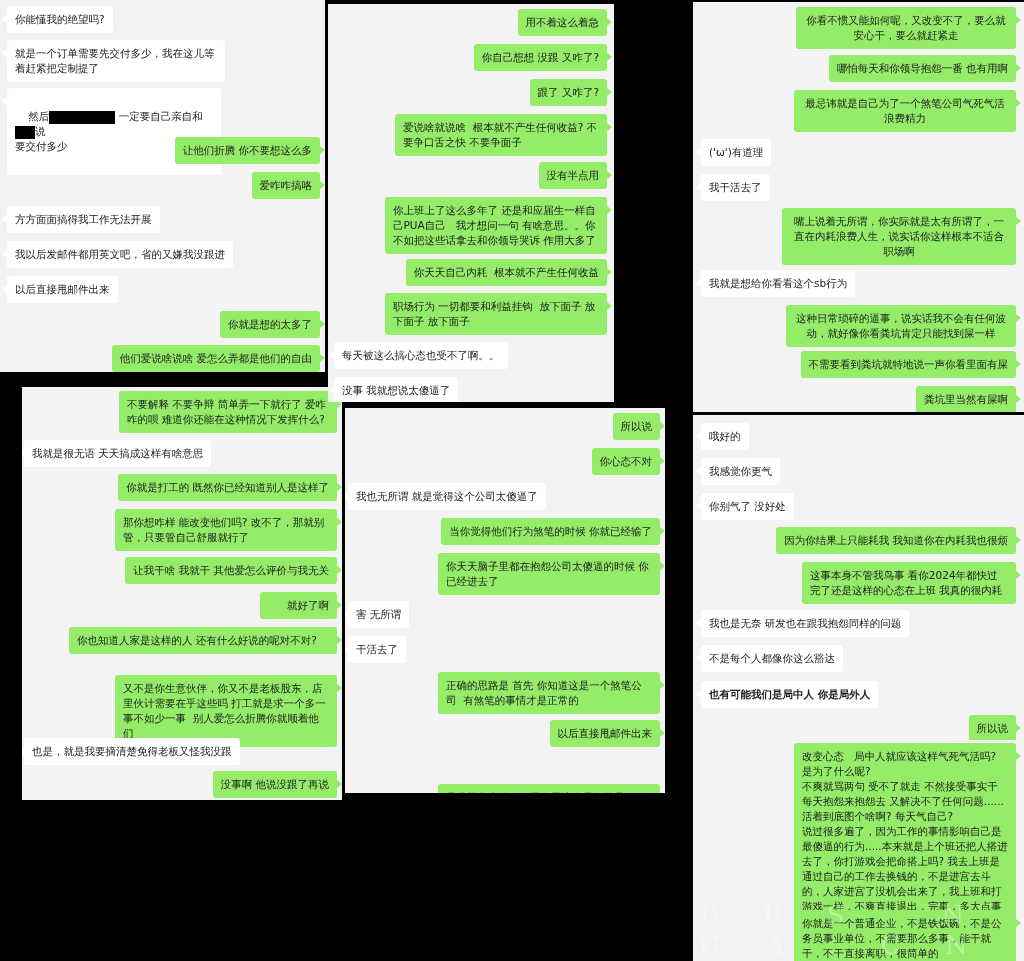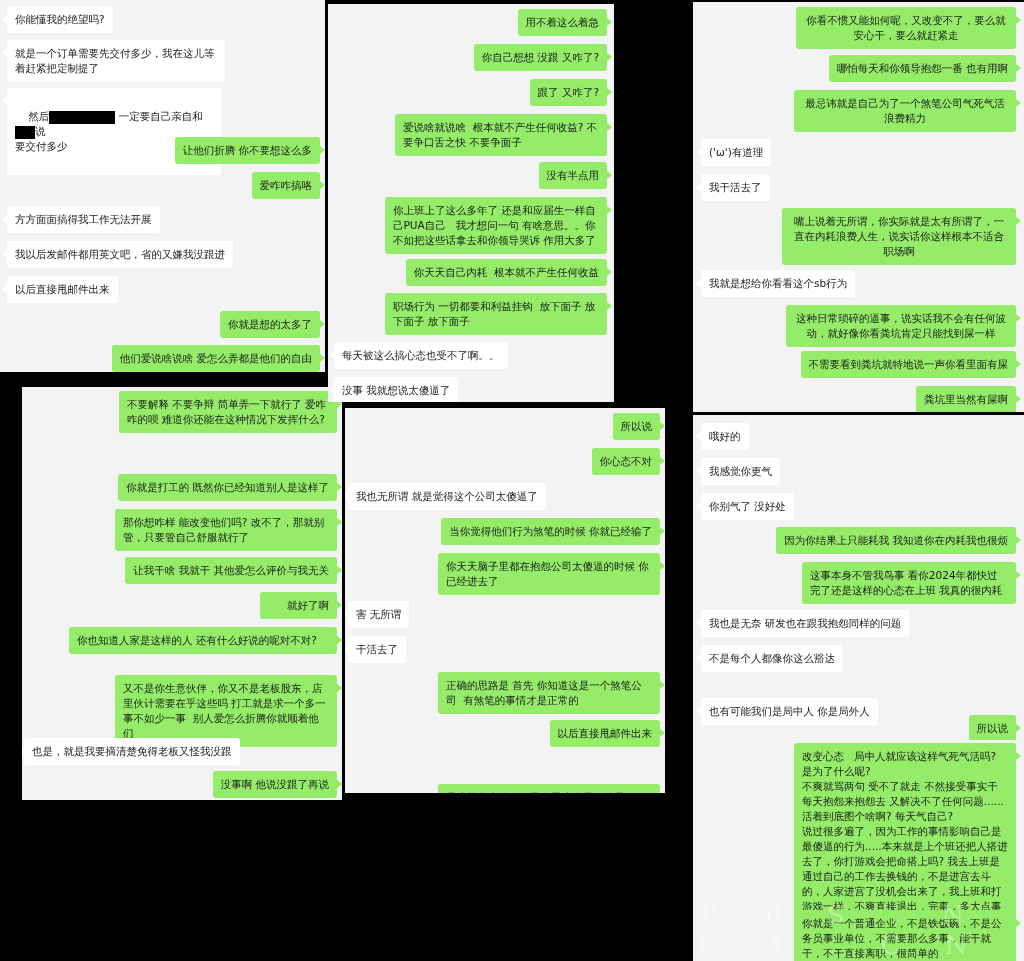--- a/index.html
+++ b/index.html
@@ -32,20 +32,21 @@
   <div class="msg out" style="right:5px;top:172px;">爱咋咋搞咯</div>
   <div class="msg in" style="left:7px;top:206px;">方方面面搞得我工作无法开展</div>
   <div class="msg in" style="left:7px;top:241px;">我以后发邮件都用英文吧，省的又嫌我没跟进</div>
   <div class="msg in" style="left:7px;top:276px;">以后直接甩邮件出来</div>
   <div class="msg out" style="right:5px;top:311px;">你就是想的太多了</div>
   <div class="msg out" style="right:5px;top:345px;">他们爱说啥说啥 爱怎么弄都是他们的自由</div>
 </div>
 
 <div class="panel" style="left:22px;top:375px;width:320px;height:413px;margin-top:12px;">
   <div class="msg out" style="right:5px;top:4px;width:218px;">不要解释 不要争辩 简单弄一下就行了 爱咋咋的呗 难道你还能在这种情况下发挥什么?</div>
+  <div class="msg in" style="left:2px;top:53px;">我就是很无语 天天搞成这样有啥意思</div>
   <div class="msg out" style="right:5px;top:87px;">你就是打工的 既然你已经知道别人是这样了</div>
   <div class="msg out" style="right:5px;top:122px;width:222px;">那你想咋样 能改变他们吗? 改不了，那就别管，只要管自己舒服就行了</div>
   <div class="msg out" style="right:5px;top:170px;">让我干啥 我就干 其他爱怎么评价与我无关</div>
   <div class="msg out" style="right:5px;top:205px;padding-left:27px;">就好了啊</div>
   <div class="msg out" style="right:5px;top:240px;width:268px;">你也知道人家是这样的人 还有什么好说的呢对不对?</div>
   <div class="msg out" style="right:5px;top:288px;width:222px;">又不是你生意伙伴，你又不是老板股东，店里伙计需要在乎这些吗 打工就是求一个多一事不如少一事  别人爱怎么折腾你就顺着他们</div>
   <div class="msg in" style="left:2px;top:351px;">也是，就是我要摘清楚免得老板又怪我没跟</div>
   <div class="msg out" style="right:5px;top:384px;">没事啊 他说没跟了再说</div>
 </div>
 
@@ -89,21 +90,21 @@
 </div>
 
 <div class="panel" style="left:693px;top:415px;width:331px;height:325px;">
   <div class="msg in" style="left:8px;top:8px;">哦好的</div>
   <div class="msg in" style="left:8px;top:43px;">我感觉你更气</div>
   <div class="msg in" style="left:8px;top:78px;">你别气了 没好处</div>
   <div class="msg out" style="right:8px;top:112px;">因为你结果上只能耗我 我知道你在内耗我也很烦</div>
   <div class="msg out" style="right:8px;top:147px;width:214px;">这事本身不管我鸟事 看你2024年都快过完了还是这样的心态在上班 我真的很内耗</div>
   <div class="msg in" style="left:8px;top:195px;">我也是无奈 研发也在跟我抱怨同样的问题</div>
   <div class="msg in" style="left:8px;top:230px;">不是每个人都像你这么豁达</div>
-  <div class="msg in" style="left:8px;top:283px;">也有可能我们是局中人 你是局外人</div>
+  <div class="msg in" style="left:8px;top:266px;font-weight:bold;">也有可能我们是局中人 你是局外人</div>
   <div class="msg out" style="right:8px;top:300px;">所以说</div>
 </div>
 
 <div class="panel" style="left:693px;top:740px;width:331px;height:221px;">
   <div class="msg out" style="right:8px;top:3px;width:222px;">改变心态   局中人就应该这样气死气活吗? 是为了什么呢?
 不爽就骂两句 受不了就走 不然接受事实干   每天抱怨来抱怨去 又解决不了任何问题......活着到底图个啥啊? 每天气自己?
 说过很多遍了，因为工作的事情影响自己是最傻逼的行为.....本来就是上个班还把人搭进去了，你打游戏会把命搭上吗? 我去上班是通过自己的工作去换钱的，不是进宫去斗的，人家进宫了没机会出来了，我上班和打游戏一样，不爽直接退出，完事，多大点事啊。。</div>
   <div class="msg out" style="right:8px;top:170px;width:222px;">你就是一个普通企业，不是铁饭碗，不是公务员事业单位，不需要那么多事，能干就干，不干直接离职，很简单的</div>
 </div>
 

